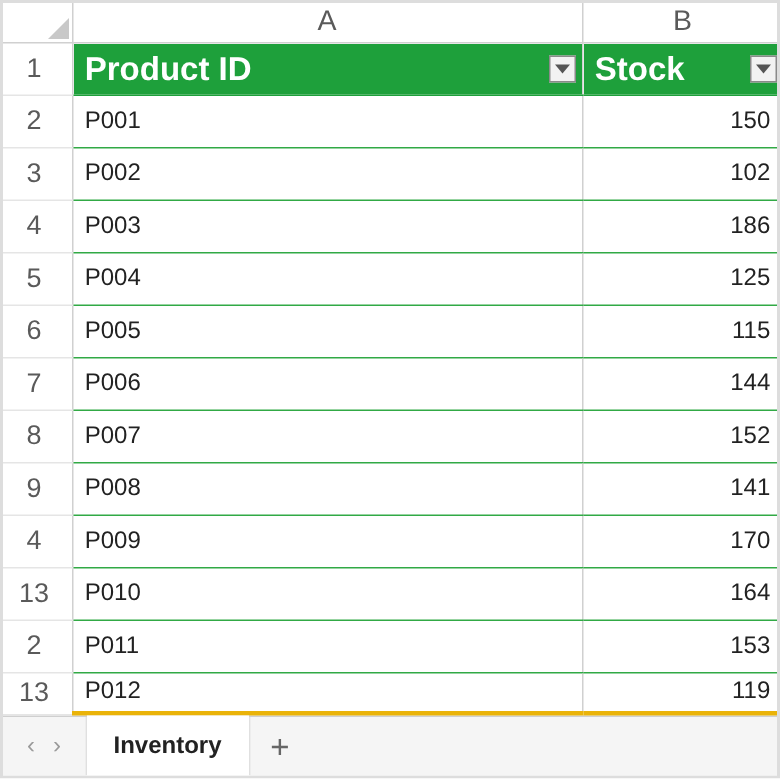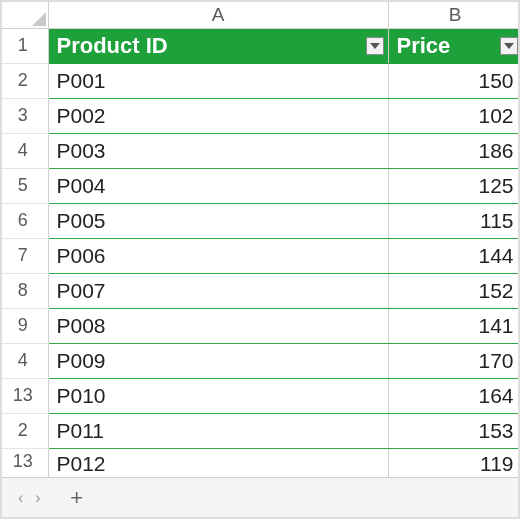--- a/index.html
+++ b/index.html
@@ -11,21 +11,21 @@
   col.colA { width:340px; }
   col.colB { width:134px; }
 
   .corner { background:#fff; border-right:1px solid #d0d0d0; border-bottom:1px solid #d0d0d0; position:relative; height:26px; }
   .corner svg { position:absolute; right:2px; bottom:2px; }
 
   .colhdr { background:#fff; color:#5a5a5a; text-align:center; font-size:19px; height:26px; border-right:1px solid #d0d0d0; border-bottom:1px solid #d0d0d0; font-weight:400; }
 
   .rowhdr { background:#fff; color:#5a5a5a; text-align:center; font-size:18px; border-right:1px solid #d0d0d0; border-bottom:1px solid #e5e5e5; font-weight:400; padding:0 4px 0 0; }
 
-  td.cell { font-size:21px; padding:4px 8px 4px 8px; border-right:1px solid #d0d0d0; border-bottom:1px solid #31a945; height:35px; line-height:1.2; }
+  td.cell { font-size:16px; padding:4px 8px 4px 8px; border-right:1px solid #d0d0d0; border-bottom:1px solid #31a945; height:35px; line-height:1.2; }
   tr:last-child td.cell { border-bottom:5px solid #eab308; }
   td.num { text-align:right; }
   td.txt { text-align:left; }
 
   .theadrow td.cell { background:#1ea03b; color:#fff; font-weight:700; font-size:22px; position:relative; border-bottom:1px solid #1ea03b; }
   .filter-btn { position:absolute; right:4px; top:50%; transform:translateY(-50%); width:18px; height:18px; background:#f2f2f2; border:1px solid #8a8a8a; display:flex; align-items:center; justify-content:center; }
   .filter-btn svg { display:block; }
 
   .tabs { height:40px; border-top:1px solid #cfcfcf; background:#f5f5f5; display:flex; align-items:stretch; font-size:16px; color:#444; }
   .nav-group { display:flex; align-items:center; gap:12px; padding:0 16px; }
@@ -66,21 +66,21 @@
         <td class="rowhdr">1</td>
         <td class="cell txt">
           <span>Product ID</span>
           <span class="filter-btn">
             <svg width="10" height="8">
                   <polygon points="0,1 10,1 5,7" fill="#555"></polygon>
                 </svg>
           </span>
         </td>
         <td class="cell txt">
-          <span>Price</span>
+          <span>Stock</span>
           <span class="filter-btn">
             <svg width="10" height="8">
                   <polygon points="0,1 10,1 5,7" fill="#555"></polygon>
                 </svg>
           </span>
         </td>
       </tr>
 
       <tr>
             <td class="rowhdr">2</td>
@@ -144,16 +144,17 @@
           </tr>
     </tbody>
       </table>
   </div>
 
   <div class="tabs">
     <div class="nav-group">
       <span class="nav-arrow">‹</span>
       <span class="nav-arrow">›</span>
     </div>
+    <div class="tab active">Inventory</div>
     <div class="add-tab">+</div>
     <div class="spacer"></div>
   </div>
 </div>
 
 </body></html>

